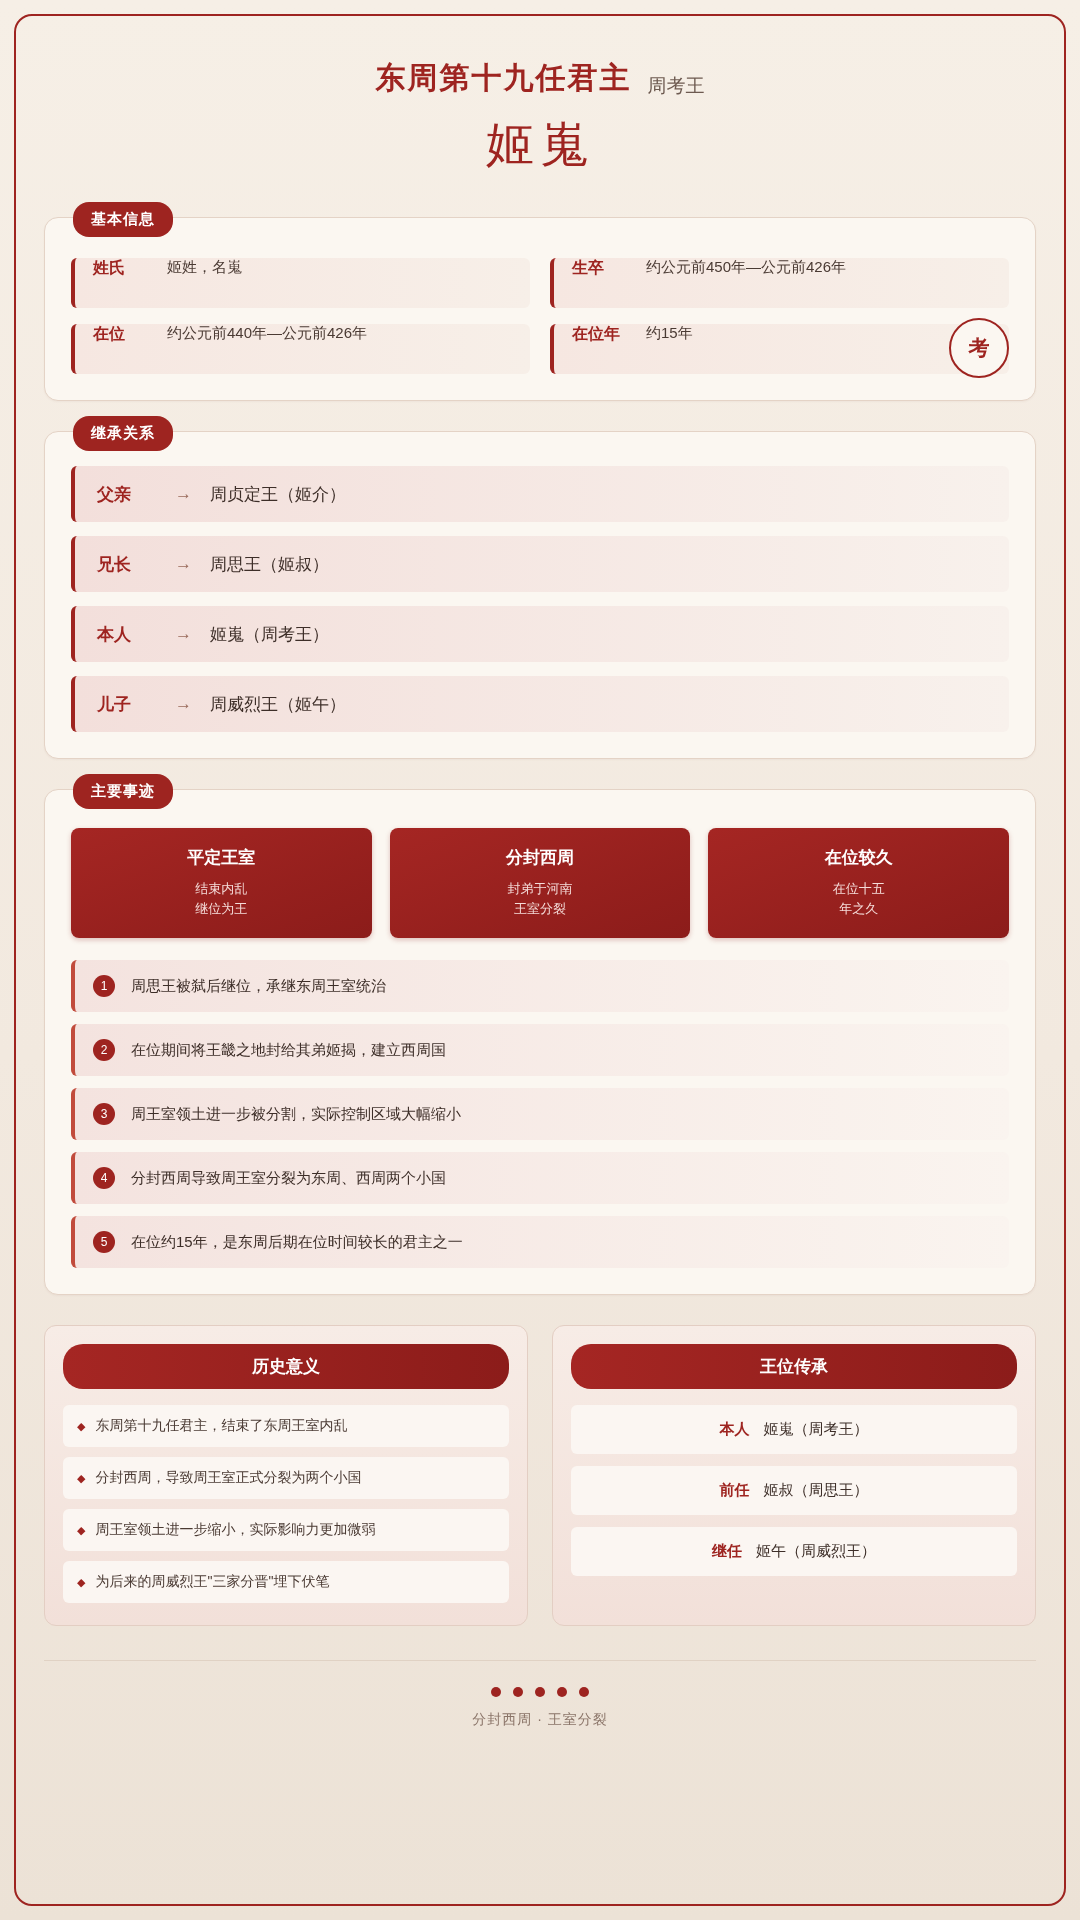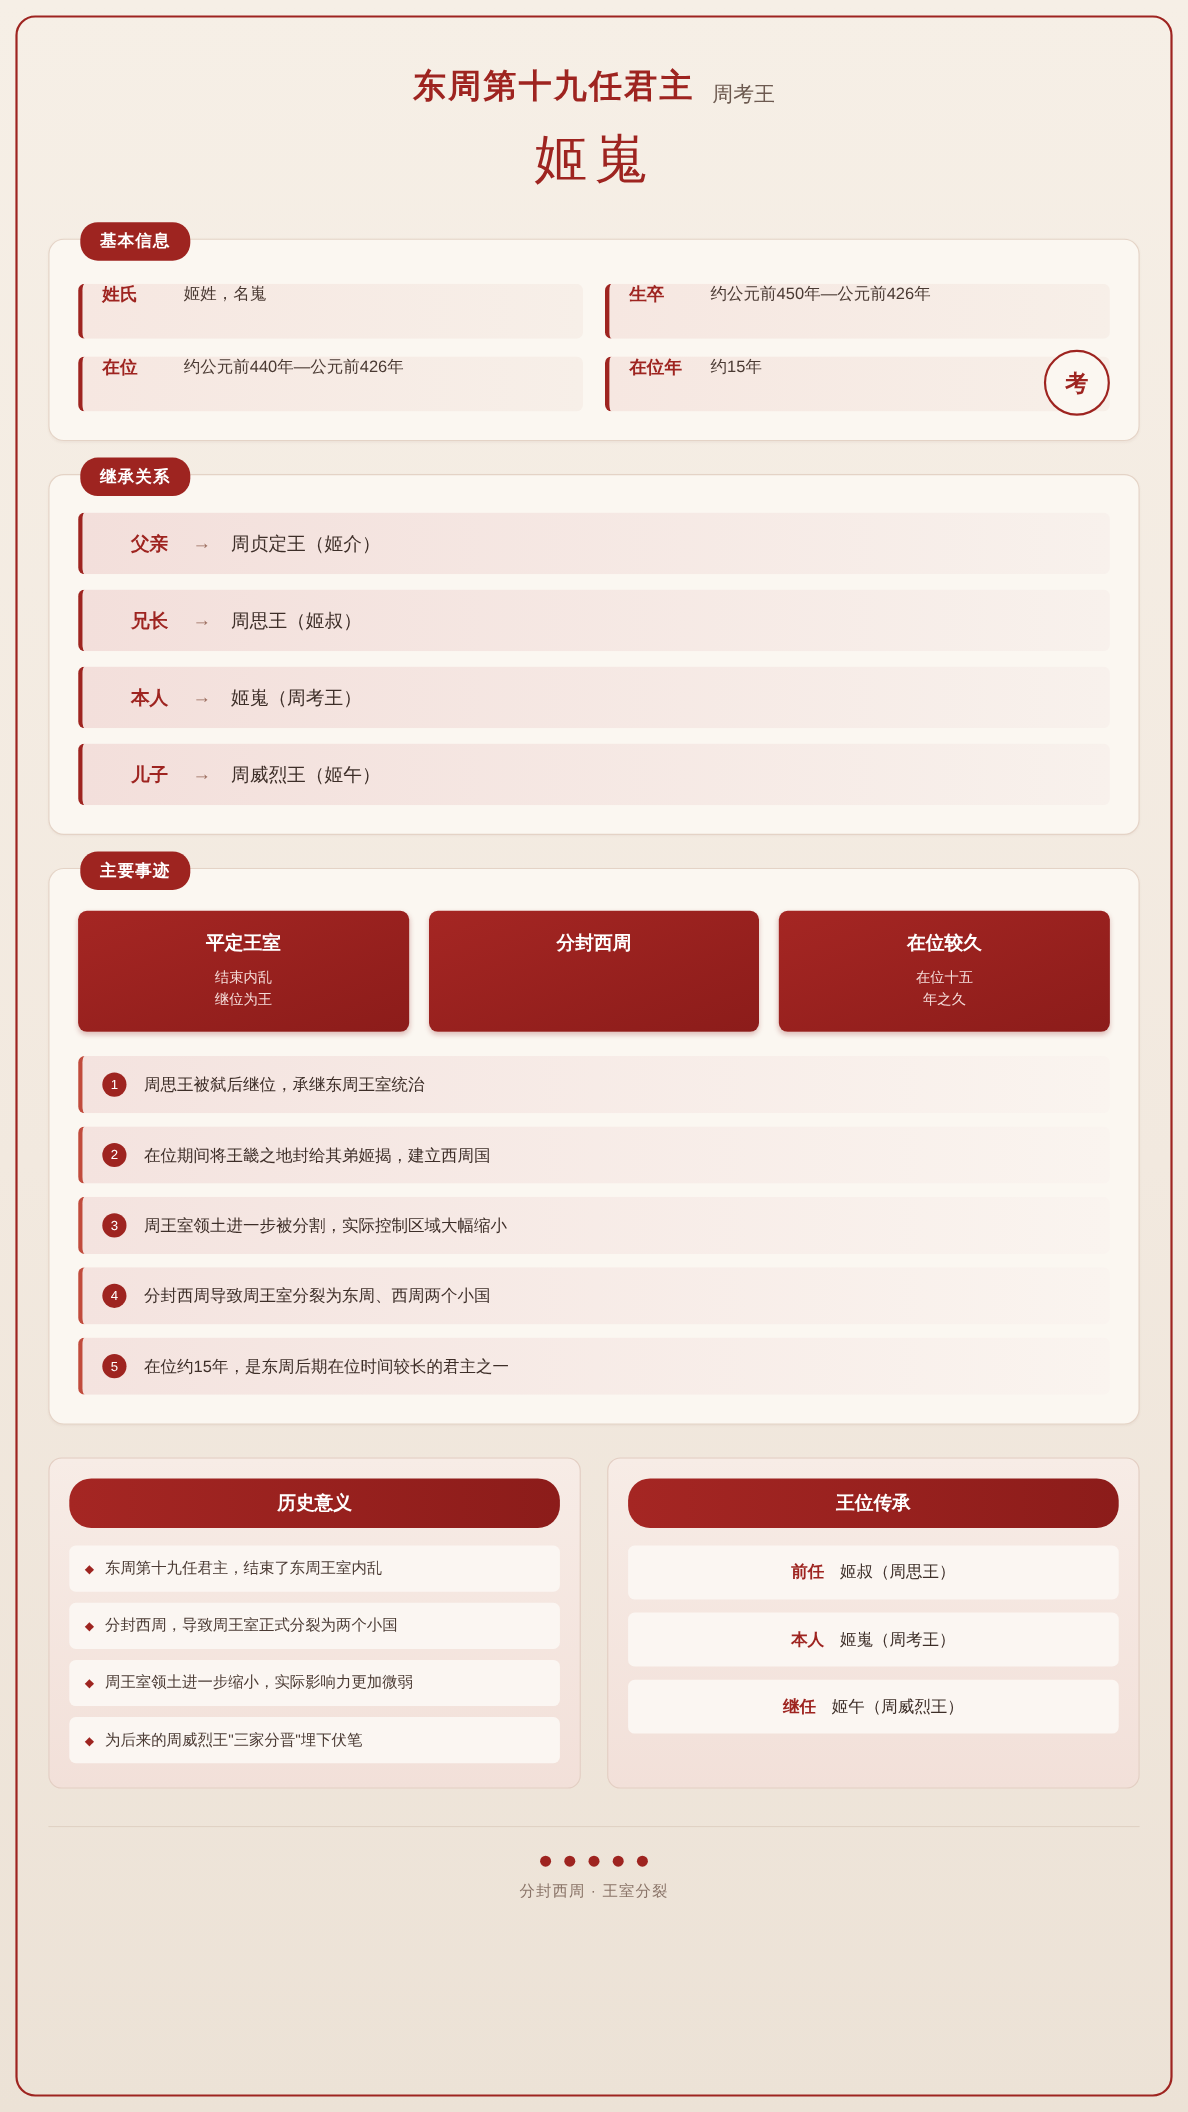--- a/index.html
+++ b/index.html
@@ -162,21 +162,20 @@
     padding: 0 22px;
     margin-bottom: 14px;
     box-sizing: border-box;
   }
   .succ-row:last-child { margin-bottom: 0; }
   .succ-role {
     font-size: 17px;
     font-weight: bold;
     color: #9e2420;
     min-width: 78px;
-    text-align: center;
   }
   .succ-arrow {
     font-size: 17px;
     color: #9a6b5c;
     margin: 0 18px 0 0;
   }
   .succ-person {
     font-size: 17px;
     color: #3d2e28;
   }
@@ -389,20 +388,22 @@
     <div class="card">
       <div class="card-tag">主要事迹</div>
       <div class="deed-cards">
         <div class="deed-card">
           <div class="deed-title">平定王室</div>
           <div class="deed-desc" style="white-space:pre-line">结束内乱
 继位为王</div>
         </div>
         <div class="deed-card">
           <div class="deed-title">分封西周</div>
+          <div class="deed-desc" style="white-space:pre-line">封弟于河南
+王室分裂</div>
         </div>
         <div class="deed-card">
           <div class="deed-title">在位较久</div>
           <div class="deed-desc" style="white-space:pre-line">在位十五
 年之久</div>
         </div>
       </div>
       <div class="deed-list">
         <div class="deed-item">
           <span class="deed-num">1</span>
@@ -447,26 +448,26 @@
             <span class="diamond">◆</span>
             <span>为后来的周威烈王"三家分晋"埋下伏笔</span>
           </div>
         </div>
       </div>
 
       <div class="bottom-card">
         <div class="bottom-head">王位传承</div>
         <div>
           <div class="throne-item">
+            <span class="throne-role">本人</span>
+            <span>姬嵬（周考王）</span>
+          </div>
+          <div class="throne-item">
             <span class="throne-role">前任</span>
             <span>姬叔（周思王）</span>
-          </div>
-          <div class="throne-item">
-            <span class="throne-role">本人</span>
-            <span>姬嵬（周考王）</span>
           </div>
           <div class="throne-item">
             <span class="throne-role">继任</span>
             <span>姬午（周威烈王）</span>
           </div>
         </div>
       </div>
     </div>
 
     <div class="footer">

